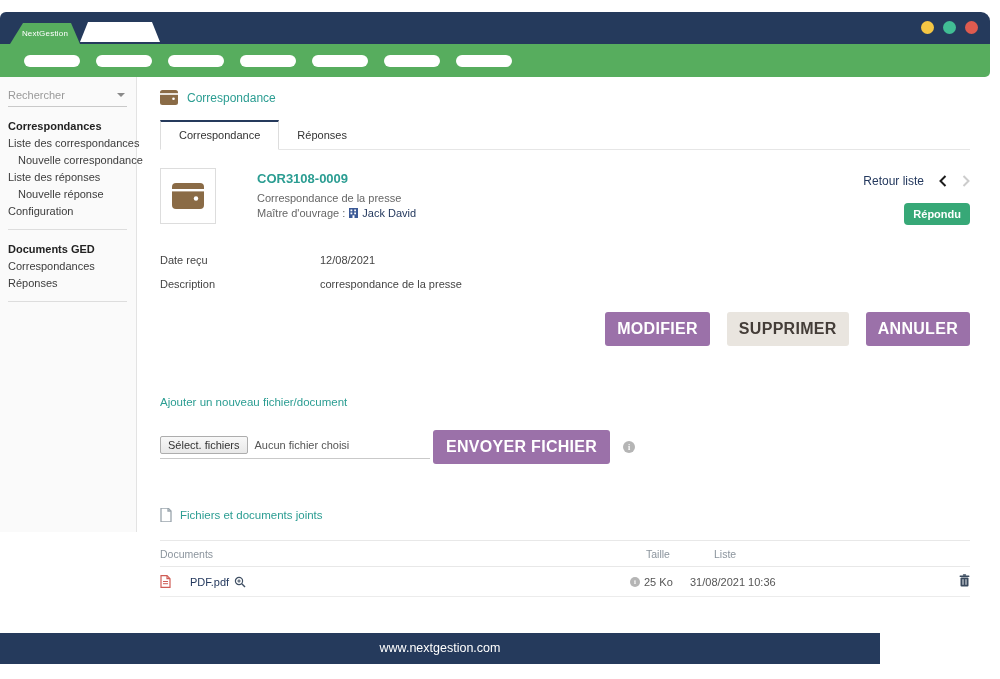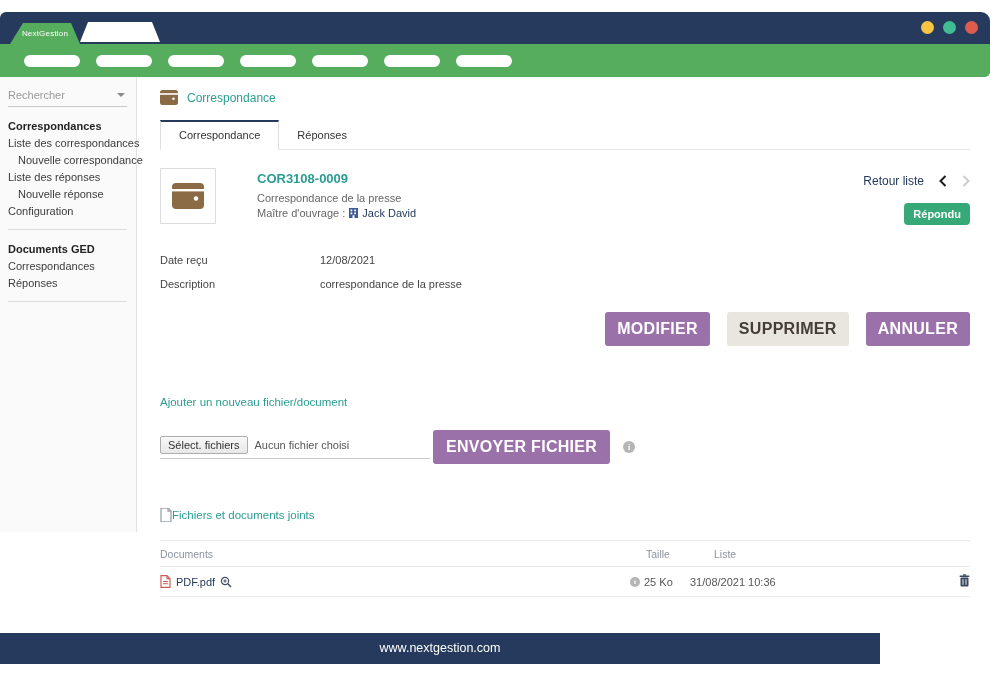--- a/index.html
+++ b/index.html
@@ -62,34 +62,34 @@
   .upload-title { margin-top:50px; font-size:11.5px; color:#2b9d92; }
   .upload-row { margin-top:22px; display:flex; align-items:center; }
   .file-input { display:flex; align-items:center; width:270px; border-bottom:1px solid #c9c9c9; padding-bottom:4px; }
   .file-btn { border:1px solid #adadad; background:linear-gradient(#f8f8f8,#e8e8e8); border-radius:2px; font-family:inherit; font-size:11px; color:#333; padding:2px 7px; cursor:pointer; white-space:nowrap; }
   .file-status { font-size:11px; color:#555; margin-left:7px; white-space:nowrap; }
   .submit-btn { margin-left:3px; padding:8px 13px; }
   .info-badge { display:inline-flex; align-items:center; justify-content:center; width:12px; height:12px; border-radius:50%; background:#b5b5b5; color:#fff; font-size:8px; font-weight:bold; font-family:"Liberation Serif", serif; cursor:pointer; }
   .info-badge.small { width:10px; height:10px; font-size:7px; margin-right:4px; cursor:default; }
   .upload-row .info-badge { margin-left:13px; }
 
-  .attach-head { margin-top:44px; display:flex; align-items:center; gap:0; }
+  .attach-head { margin-top:44px; display:flex; align-items:center; gap:8px; }
   .attach-title { font-size:11.5px; color:#2b9d92; }
 
   .table { margin-top:18px; }
   .t-head, .t-row { display:flex; align-items:center; }
   .t-head { border-top:1px solid #e8e8e8; border-bottom:1px solid #e8e8e8; height:27px; font-size:10.5px; color:#8b949d; }
   .t-row { height:30px; border-bottom:1px solid #ececec; font-size:11px; color:#555; }
   .col-name { flex:1; display:flex; align-items:center; gap:5px; }
   .col-size { width:60px; display:flex; align-items:center; }
   .col-date { width:250px; }
   .col-act { width:30px; text-align:right; }
   .t-head .col-size { padding-left:16px; }
   .t-head .col-date { padding-left:24px; }
-  .file-link { color:#24395e; cursor:pointer; }
+  .file-link { color:#24395e; cursor:pointer;margin-left:14px; }
   .icon-btn { cursor:pointer; display:inline-flex; }
 
   
   .footer { position:absolute; left:0; top:633px; width:880px; height:31px; background:#253a5c; color:#fff; font-size:12.5px; text-align:center; line-height:31px; }
 </style>
 </head>
 <body>
 
 <div class="titlebar">
   <div class="brand-tab">

